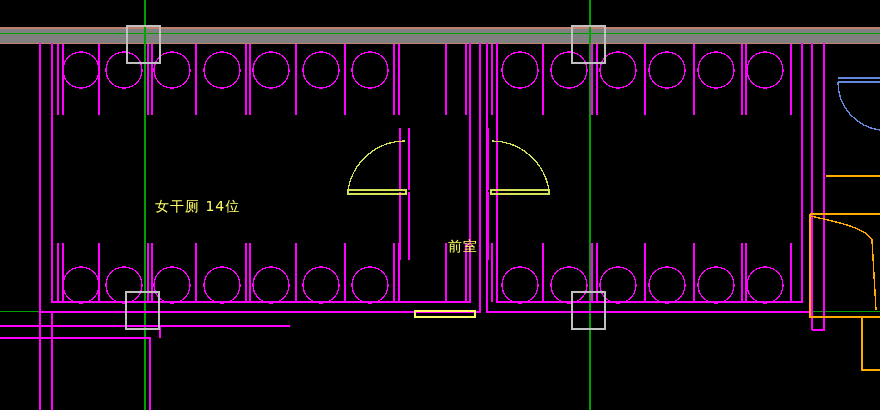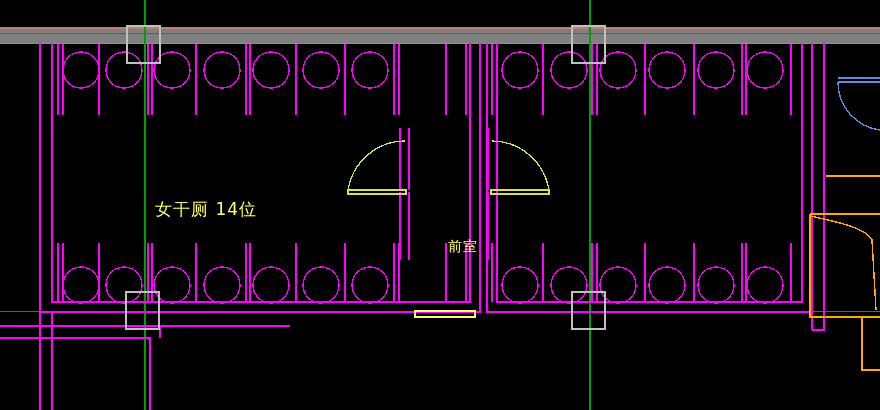--- a/index.html
+++ b/index.html
@@ -1,20 +1,20 @@
 <!DOCTYPE html>
 <html><head>
 <meta charset="utf-8">
 <style>
   html,body{margin:0;padding:0;background:#000;}
   body{width:880px;height:410px;overflow:hidden;
        font-family:"DejaVu Sans","Liberation Sans",sans-serif;}
   #stage{position:relative;width:880px;height:410px;background:#000;}
   svg{position:absolute;top:0;left:0;}
-  .lbl{position:absolute;color:#ffff66;font-size:17px;letter-spacing:1px;
+  .lbl{position:absolute;color:#ffff66;font-size:14px;letter-spacing:1px;
        white-space:nowrap;font-family:"DejaVu Sans","Liberation Sans",sans-serif;}
   .lbl.small{font-size:14px;}
 </style>
 </head>
 <body>
 
 <div id="stage">
 
   <svg width="880" height="410" viewBox="0 0 880 410" shape-rendering="crispEdges">
 

